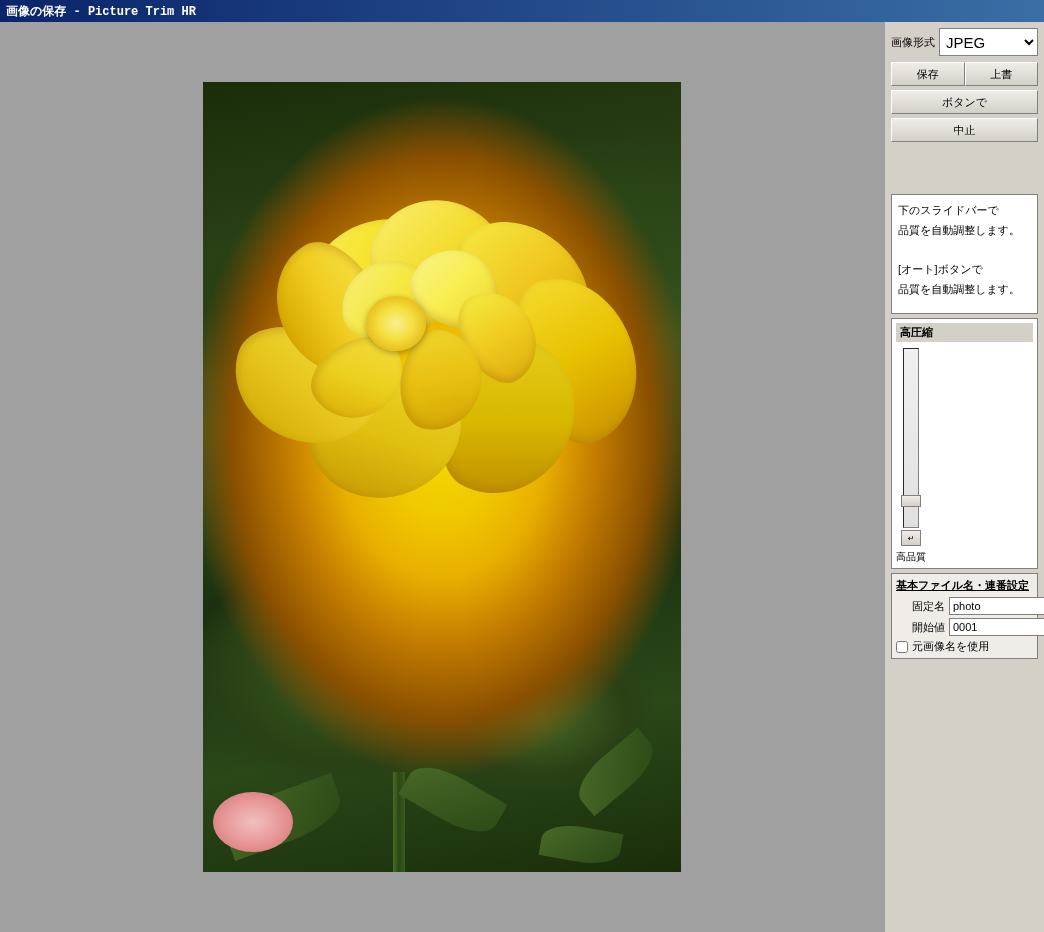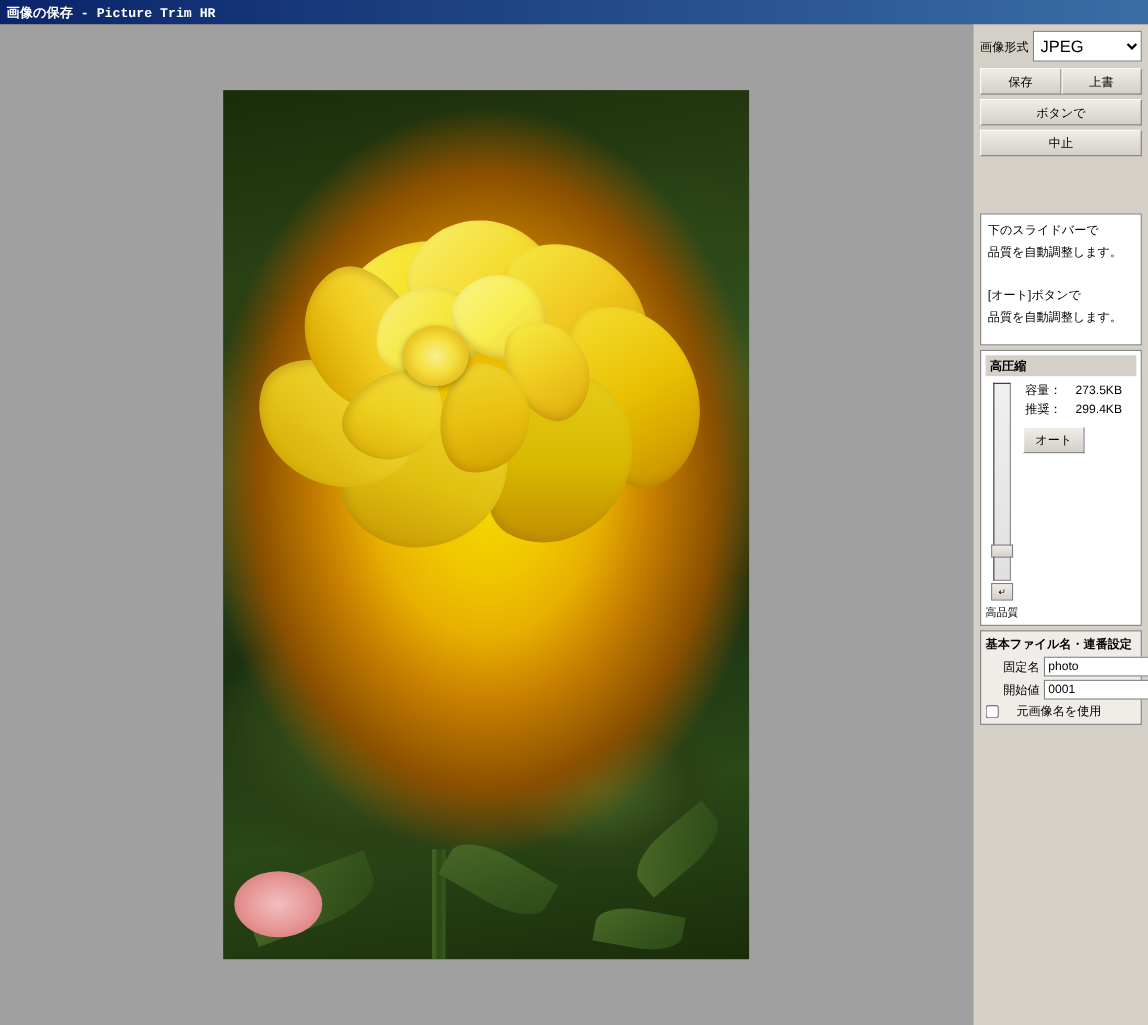--- a/index.html
+++ b/index.html
@@ -287,20 +287,21 @@
     .filename-box {
       border: 1px solid #808080;
       background: #f0ece8;
       padding: 4px;
     }
 
     .filename-title {
       font-size: 11px;
       font-weight: bold;
       margin-bottom: 4px;
+      text-decoration: underline;
     }
 
     .filename-row {
       display: flex;
       align-items: center;
       gap: 4px;
       margin-bottom: 3px;
       padding-left: 16px;
     }
 
@@ -316,21 +317,21 @@
       height: 18px;
       font-size: 11px;
       border: 1px solid #808080;
       padding: 1px 3px;
       background: white;
     }
 
     .checkbox-row {
       display: flex;
       align-items: center;
-      gap: 16px;
+      gap: 4px;
     }
 
     .checkbox-row input[type="checkbox"] {
       width: 12px;
       height: 12px;
     }
 
     .checkbox-label {
       font-size: 11px;
     }
@@ -405,35 +406,20 @@
       <div class="compression-title">高圧縮</div>
       <div class="compression-inner">
 
         <div class="slider-container">
           <div class="slider-track">
             <div class="slider-thumb"></div>
           </div>
           <div class="slider-arrow">↵</div>
         </div>
 
-        <div class="compression-info">
-          <table>
-            <tbody>
-                <tr>
-              <td>容量：</td>
-              <td>273.5KB</td>
-            </tr>
-            <tr>
-              <td>推奨：</td>
-              <td>299.4KB</td>
-            </tr>
-          </tbody>
-            </table>
-          <button class="auto-btn">オート</button>
-        </div>
       </div>
       <div class="quality-label">高品質</div>
     </div>
 
     <div class="filename-box">
       <div class="filename-title">基本ファイル名・連番設定</div>
       <div class="filename-row">
         <span class="filename-row-label">固定名</span>
         <input class="filename-input" type="text" value="photo" style="">
       </div>

